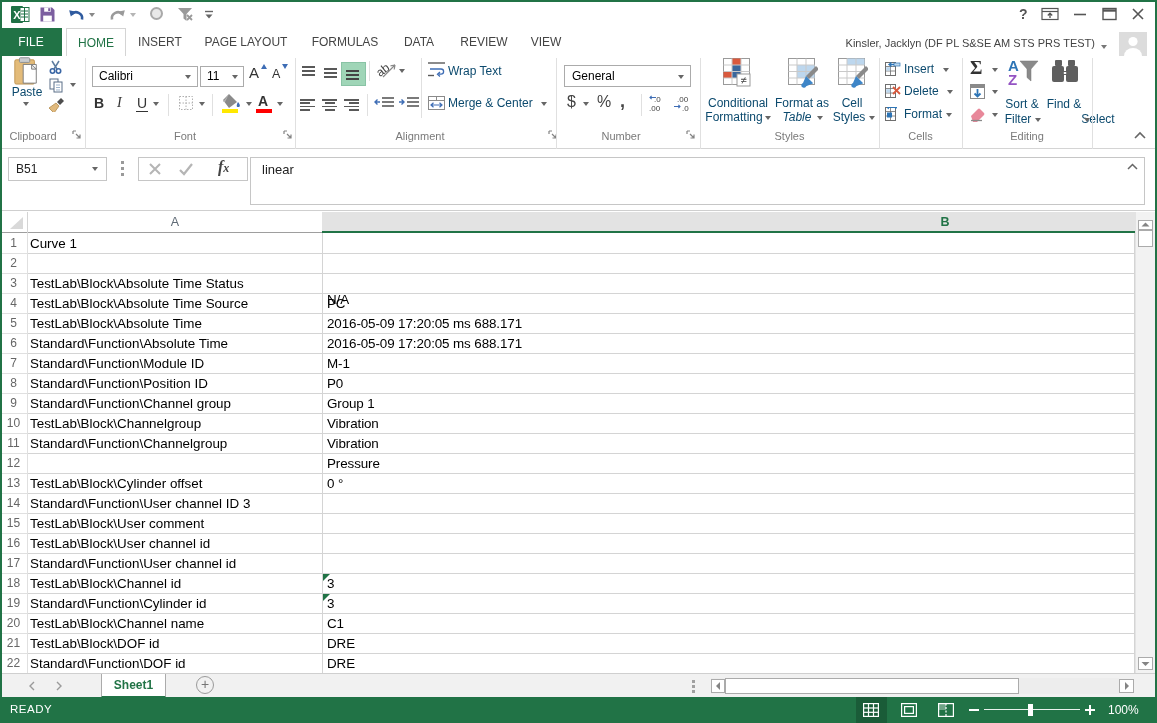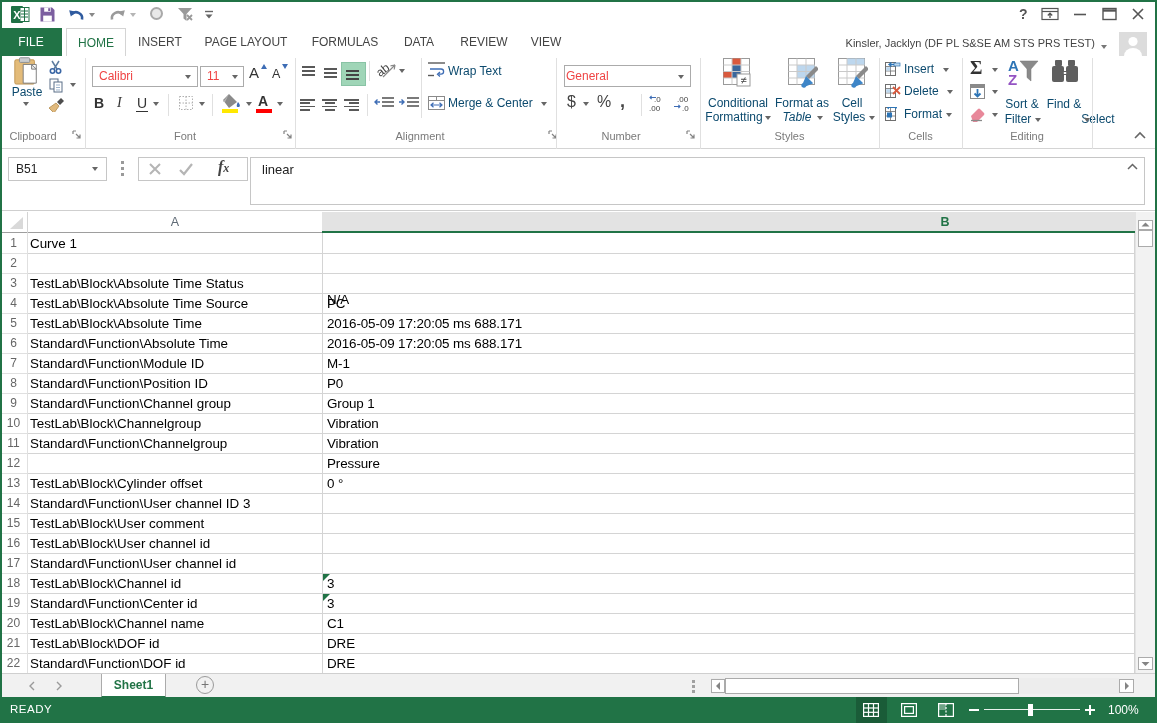--- a/index.html
+++ b/index.html
@@ -12,21 +12,21 @@
 #tabrow{position:absolute;left:0;top:28px;width:1157px;height:28px;background:#fff;}
 .mtab{position:absolute;top:0;height:28px;line-height:28px;font-size:12px;color:#444;text-align:center;}
 #filetab{left:0;width:62px;background:#217346;color:#fff;}
 #hometab{left:66px;width:60px;background:#fff;color:#217346;border:1px solid #d4d4d4;border-bottom:none;}
 
 #ribbon{position:absolute;left:0;top:56px;width:1157px;height:93px;background:#fff;border-bottom:1px solid #d4d4d4;}
 .gsep{position:absolute;top:2px;height:140px;width:1px;background:#e0e0e0;}
 .glabel{position:absolute;top:74px;height:14px;font-size:11px;color:#7a7a7a;text-align:center;}
 .dlg{position:absolute;top:74px;width:10px;height:10px;}
 .rtxt{font-size:12px;color:#0c4a6e;}
-.combo{position:absolute;background:#fff;border:1px solid #ababab;font-size:12px;color:#ef4444;}
+.combo{position:absolute;background:#fff;border:1px solid #ababab;font-size:12px;color:#000000;}
 .dn{position:absolute;width:0;height:0;border-left:3.5px solid transparent;border-right:3.5px solid transparent;border-top:4px solid #666;}
 
 #fbar{position:absolute;left:0;top:149px;width:1157px;height:62px;background:#fff;border-bottom:1px solid #cfcfcf;}
 
 #sheet{position:absolute;left:0;top:212px;width:1135px;height:461px;background:#fff;overflow:hidden;}
 .rnum{position:absolute;left:0;width:27px;text-align:center;font-size:12px;color:#666;}
 .cellA{position:absolute;left:30px;font-size:13.4px;color:#000;white-space:pre;}
 .cellB{position:absolute;left:327px;font-size:13.4px;color:#000;letter-spacing:-0.1px;white-space:pre;}
 .gl{position:absolute;background:#d4d4d4;}
 
@@ -236,21 +236,21 @@
 <line x1="8.5" y1="0.5" x2="8.5" y2="4.5" stroke="#8a8a8a"></line>
 <path d="M3 9 h11 M5.5 6.8 L3 9 l2.5 2.2 M11.5 6.8 L14 9 l-2.5 2.2" stroke="#3e6db5" stroke-width="1.2" fill="none"></path>
     </svg>
 <div class="abs rtxt" style="left:448px;top:40px;">Merge &amp; Center</div>
 <div class="dn" style="left:541px;top:46px"></div>
 <div class="glabel" style="left:330px;width:180px;">Alignment</div>
 <svg class="dlg" style="left:548px;" width="10" height="10" viewBox="0 0 10 10">
 <path d="M1 1 h3 M1 1 v3 M4 4 l4 4 M8 4.5 v3.5 h-3.5" stroke="#838383" stroke-width="1.2" fill="none"></path>
     </svg>
 <div class="gsep" style="left:556px;"></div>
-<div class="combo" style="left:564px;top:9px;width:127px;height:22px;line-height:20px;padding-left:1px;">General<span class="dn" style="right:6px;top:9px"></span></div>
+<div class="combo" style="left:564px;top:9px;width:127px;height:22px;line-height:20px;padding-left:7px;">General<span class="dn" style="right:6px;top:9px"></span></div>
 <div class="abs" style="left:567px;top:37px;font-size:16px;color:#444;">$</div>
 <div class="dn" style="left:583px;top:46px"></div>
 <div class="abs" style="left:597px;top:37px;font-size:16px;color:#444;">%</div>
 <div class="abs" style="left:620px;top:35px;font-size:18px;font-weight:bold;color:#444;">,</div>
 <div class="gsep" style="left:641px;top:38px;height:22px;"></div>
 <svg class="abs" style="left:648px;top:38px" width="22" height="18" viewBox="0 0 22 18">
 <text x="6" y="8" font-size="8" fill="#444" font-family="Liberation Sans">.0</text>
 <text x="1" y="17" font-size="8" fill="#444" font-family="Liberation Sans">.00</text>
 <path d="M8 3.5 h-6 M3.6 1.8 L2 3.5 l1.6 1.7" stroke="#3e6db5" stroke-width="1.1" fill="none"></path>
     </svg>
@@ -512,21 +512,21 @@
 <div class="gl" style="left:0px;top:381px;width:27px;height:1px;background:#e0e0e0;"></div>
 <div class="gl" style="left:27px;top:381px;width:1108px;height:1px;"></div>
 <div class="cellA" style="top:364px;">TestLab\Block\Channel id</div>
 <div class="cellB" style="top:364px;">3</div>
 <svg class="abs" style="left:323px;top:362px" width="7" height="7" viewBox="0 0 7 7">
       <path d="M0 0 h7 L0 7 z" fill="#217346"></path>
     </svg>
 <div class="rnum" style="top:384px;">19</div>
 <div class="gl" style="left:0px;top:401px;width:27px;height:1px;background:#e0e0e0;"></div>
 <div class="gl" style="left:27px;top:401px;width:1108px;height:1px;"></div>
-<div class="cellA" style="top:384px;">Standard\Function\Center id</div>
+<div class="cellA" style="top:384px;">Standard\Function\Cylinder id</div>
 <div class="cellB" style="top:384px;">3</div>
 <svg class="abs" style="left:323px;top:382px" width="7" height="7" viewBox="0 0 7 7">
       <path d="M0 0 h7 L0 7 z" fill="#217346"></path>
     </svg>
 <div class="rnum" style="top:404px;">20</div>
 <div class="gl" style="left:0px;top:421px;width:27px;height:1px;background:#e0e0e0;"></div>
 <div class="gl" style="left:27px;top:421px;width:1108px;height:1px;"></div>
 <div class="cellA" style="top:404px;">TestLab\Block\Channel name</div>
 <div class="cellB" style="top:404px;">C1</div>
 <div class="rnum" style="top:424px;">21</div>

